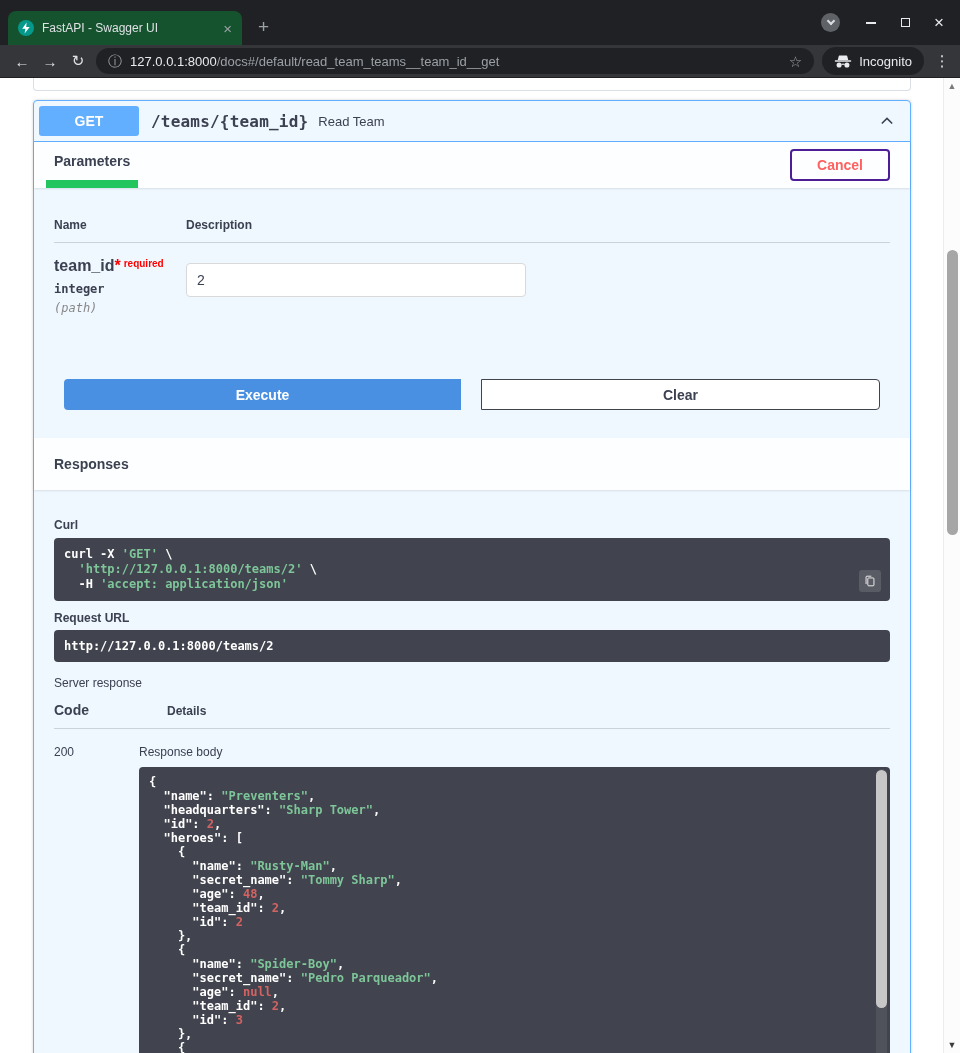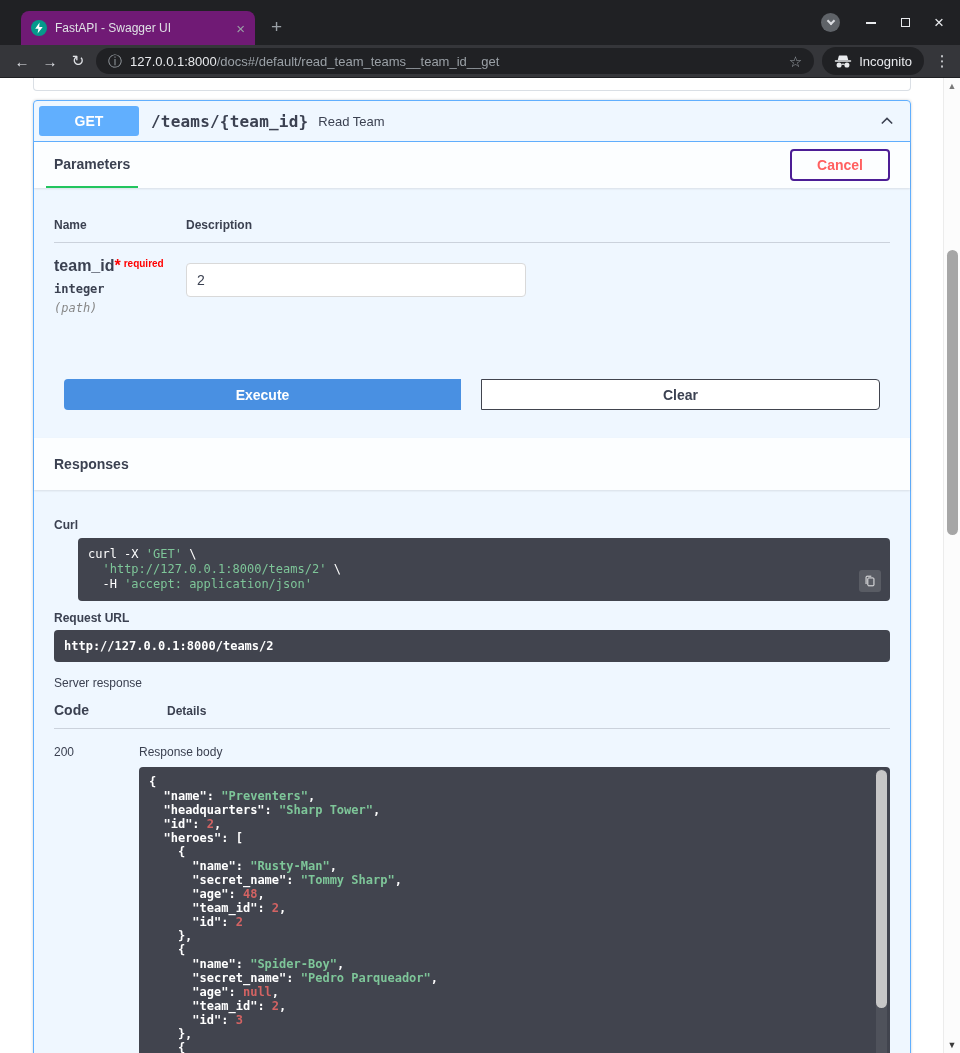--- a/index.html
+++ b/index.html
@@ -2,21 +2,21 @@
 <html><head>
 <meta charset="utf-8">
 <style>
   * { margin:0; padding:0; box-sizing:border-box; }
   html,body { width:960px; height:1053px; overflow:hidden; background:#fff;
               font-family:"Liberation Sans", sans-serif; }
   .window { width:960px; height:1053px; display:flex; flex-direction:column; }
 
   
   .tabstrip { height:45px; background:#202124; display:flex; align-items:flex-end; position:relative; flex:none; }
-  .tab { margin-left:21px; width:234px; height:34px; background:#701a75; border-radius:8px 8px 0 0;
+  .tab { margin-left:8px; width:234px; height:34px; background:#14532d; border-radius:8px 8px 0 0;
          display:flex; align-items:center; padding:0 10px; gap:8px; }
   .favicon { width:16px; height:16px; flex:none; }
   .tab-title { color:#dfe1e5; font-size:12px; flex:1; white-space:nowrap; overflow:hidden; }
   .tab-close { color:#9aa0a6; font-size:15px; line-height:1; }
   .newtab { color:#9aa0a6; font-size:19px; line-height:1; margin:0 0 9px 16px; }
   .winctrl { position:absolute; right:8px; top:0; height:45px; display:flex; align-items:center; gap:8px; }
   .tabsearch { width:19px; height:19px; border-radius:50%; background:#5f6368; display:flex;
                align-items:center; justify-content:center; margin-right:10px; }
   .tabsearch-chev { width:6px; height:6px; border-right:2px solid #dadce0; border-bottom:2px solid #dadce0;
                     transform:rotate(45deg); margin-top:-3px; }
@@ -61,21 +61,21 @@
   .summary { display:flex; align-items:center; padding:5px; border-bottom:1px solid #61affe; cursor:pointer; }
   .method { width:100px; text-align:center; background:#61affe; color:#fff; font-weight:bold;
             font-size:14px; padding:7px 0; border-radius:3px; flex:none; }
   .path { font-family:"DejaVu Sans Mono", monospace; font-weight:bold; font-size:16px; color:#3b4151;
           padding:0 10px 0 12px; letter-spacing:.2px; }
   .summary-desc { font-size:13px; color:#3b4151; }
   .collapse { margin-left:auto; margin-right:10px; display:flex; align-items:center; }
 
   .sec-header { background:rgba(255,255,255,.8); height:46px; display:flex; justify-content:space-between;
                 align-items:stretch; padding:0 20px; box-shadow:0 1px 2px rgba(0,0,0,.1); }
-  .sec-title-wrap { display:flex; align-items:center; border-bottom:2px solid #22c55e; padding:0 8px; margin-left:-8px; }
+  .sec-title-wrap { display:flex; align-items:center; border-bottom:8px solid #22c55e; padding:0 8px; margin-left:-8px; }
   .sec-title { font-size:14px; font-weight:bold; color:#3b4151; }
   .sec-header.responses { height:52px; margin-top:28px; }
   .sec-header.responses .sec-title-wrap { border-bottom:none; }
   .cancel-btn { align-self:center; border:2px solid #4c1d95; color:#ff6060; background:transparent;
                 font-weight:bold; font-size:14px; padding:6px 25px; border-radius:4px; font-family:inherit; }
 
   .params-area { padding:30px 20px 0; }
   .thead { display:flex; font-size:12px; font-weight:bold; color:#3b4151;
            border-bottom:1px solid rgba(59,65,81,.2); padding-bottom:10px; }
   .col-name { width:132px; flex:none; }
@@ -93,21 +93,21 @@
   .btn-exec { flex:1; background:#4990e2; border:none; color:#fff; font-weight:bold; font-size:14px;
               height:31px; border-radius:4px 0 0 4px; font-family:inherit; }
   .btn-clear { flex:1; background:#fff; border:1px solid #41444e; color:#3b4151; font-weight:bold;
                font-size:14px; height:31px; border-radius:0 4px 4px 0; font-family:inherit; }
 
   .resp-inner { padding:28px 20px 20px; }
   .lbl { font-size:12px; font-weight:bold; color:#3b4151; }
   .code-line { white-space:pre; line-height:15px; }
   .curl-block { position:relative; margin-top:6px; background:#41444e; border-radius:4px;
                 padding:9px 10px; font-family:"DejaVu Sans Mono", monospace; font-size:12px;
-                font-weight:400; color:#fff; min-height:60px;margin-left:24px; }
+                font-weight:700; color:#fff; min-height:60px; }
   .copy-btn { position:absolute; right:9px; bottom:9px; width:22px; height:22px;
               background:rgba(255,255,255,.13); border-radius:3px; display:flex;
               align-items:center; justify-content:center; }
   .requrl-label { margin-top:10px; }
   .requrl { margin-top:5px; background:#41444e; border-radius:4px; padding:9px 10px;
             font-family:"DejaVu Sans Mono", monospace; font-size:12px; font-weight:600; color:#fff; }
   .server-resp-label { margin-top:14px; font-size:12px; color:#3b4151; }
   .resp-table-head { display:flex; align-items:baseline; margin-top:12px;
                      border-bottom:1px solid rgba(59,65,81,.2); padding-bottom:10px;gap:28px; }
   .col-code { width:85px; flex:none; font-size:14px; font-weight:bold; color:#3b4151; }

